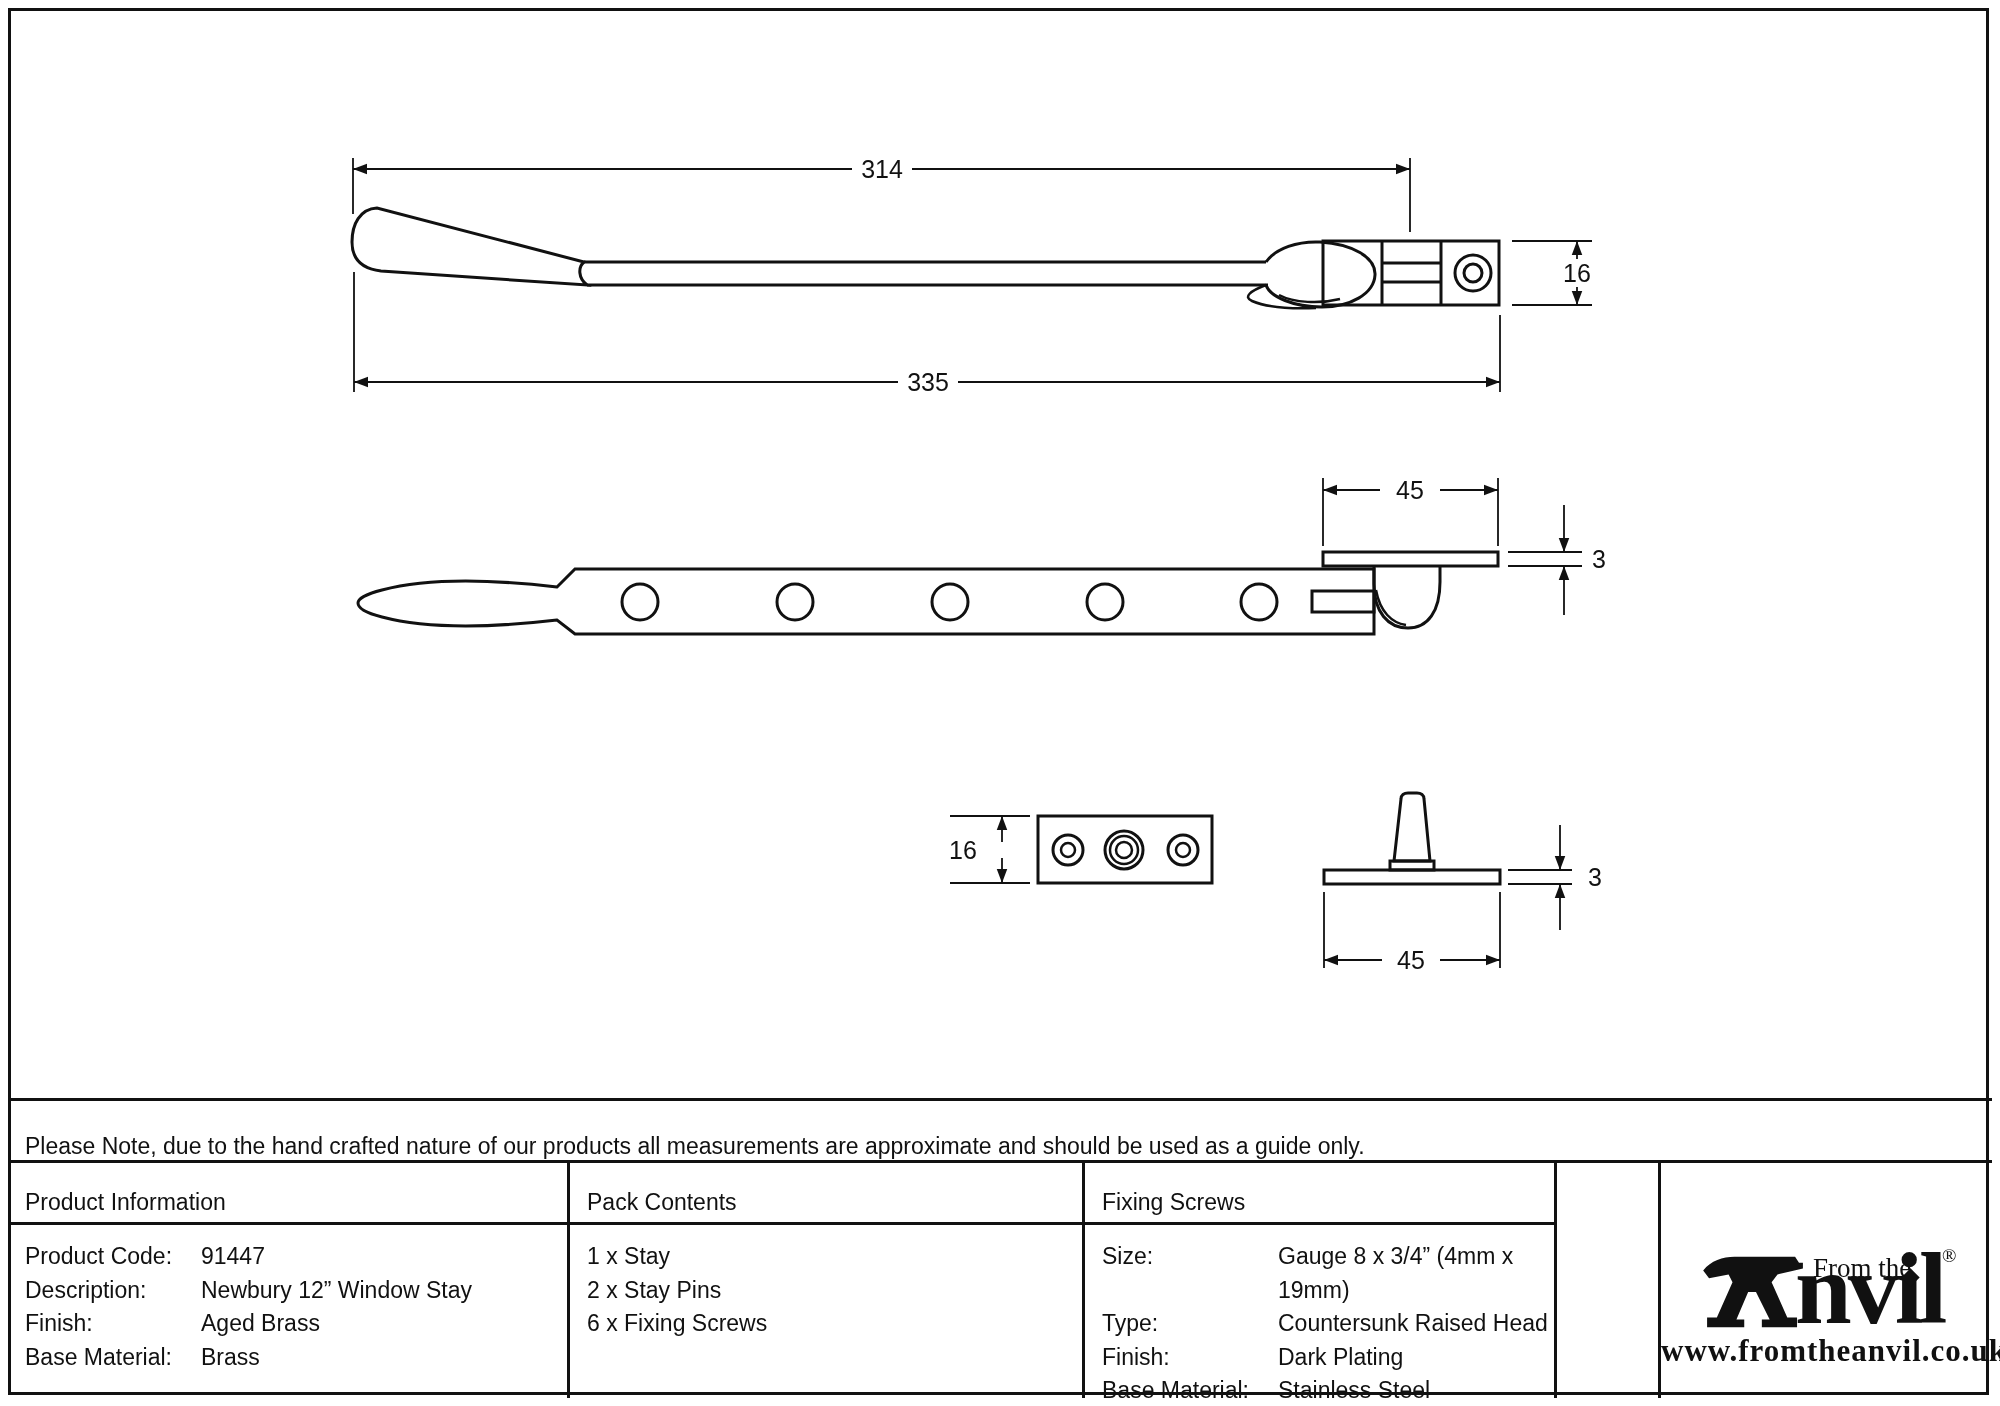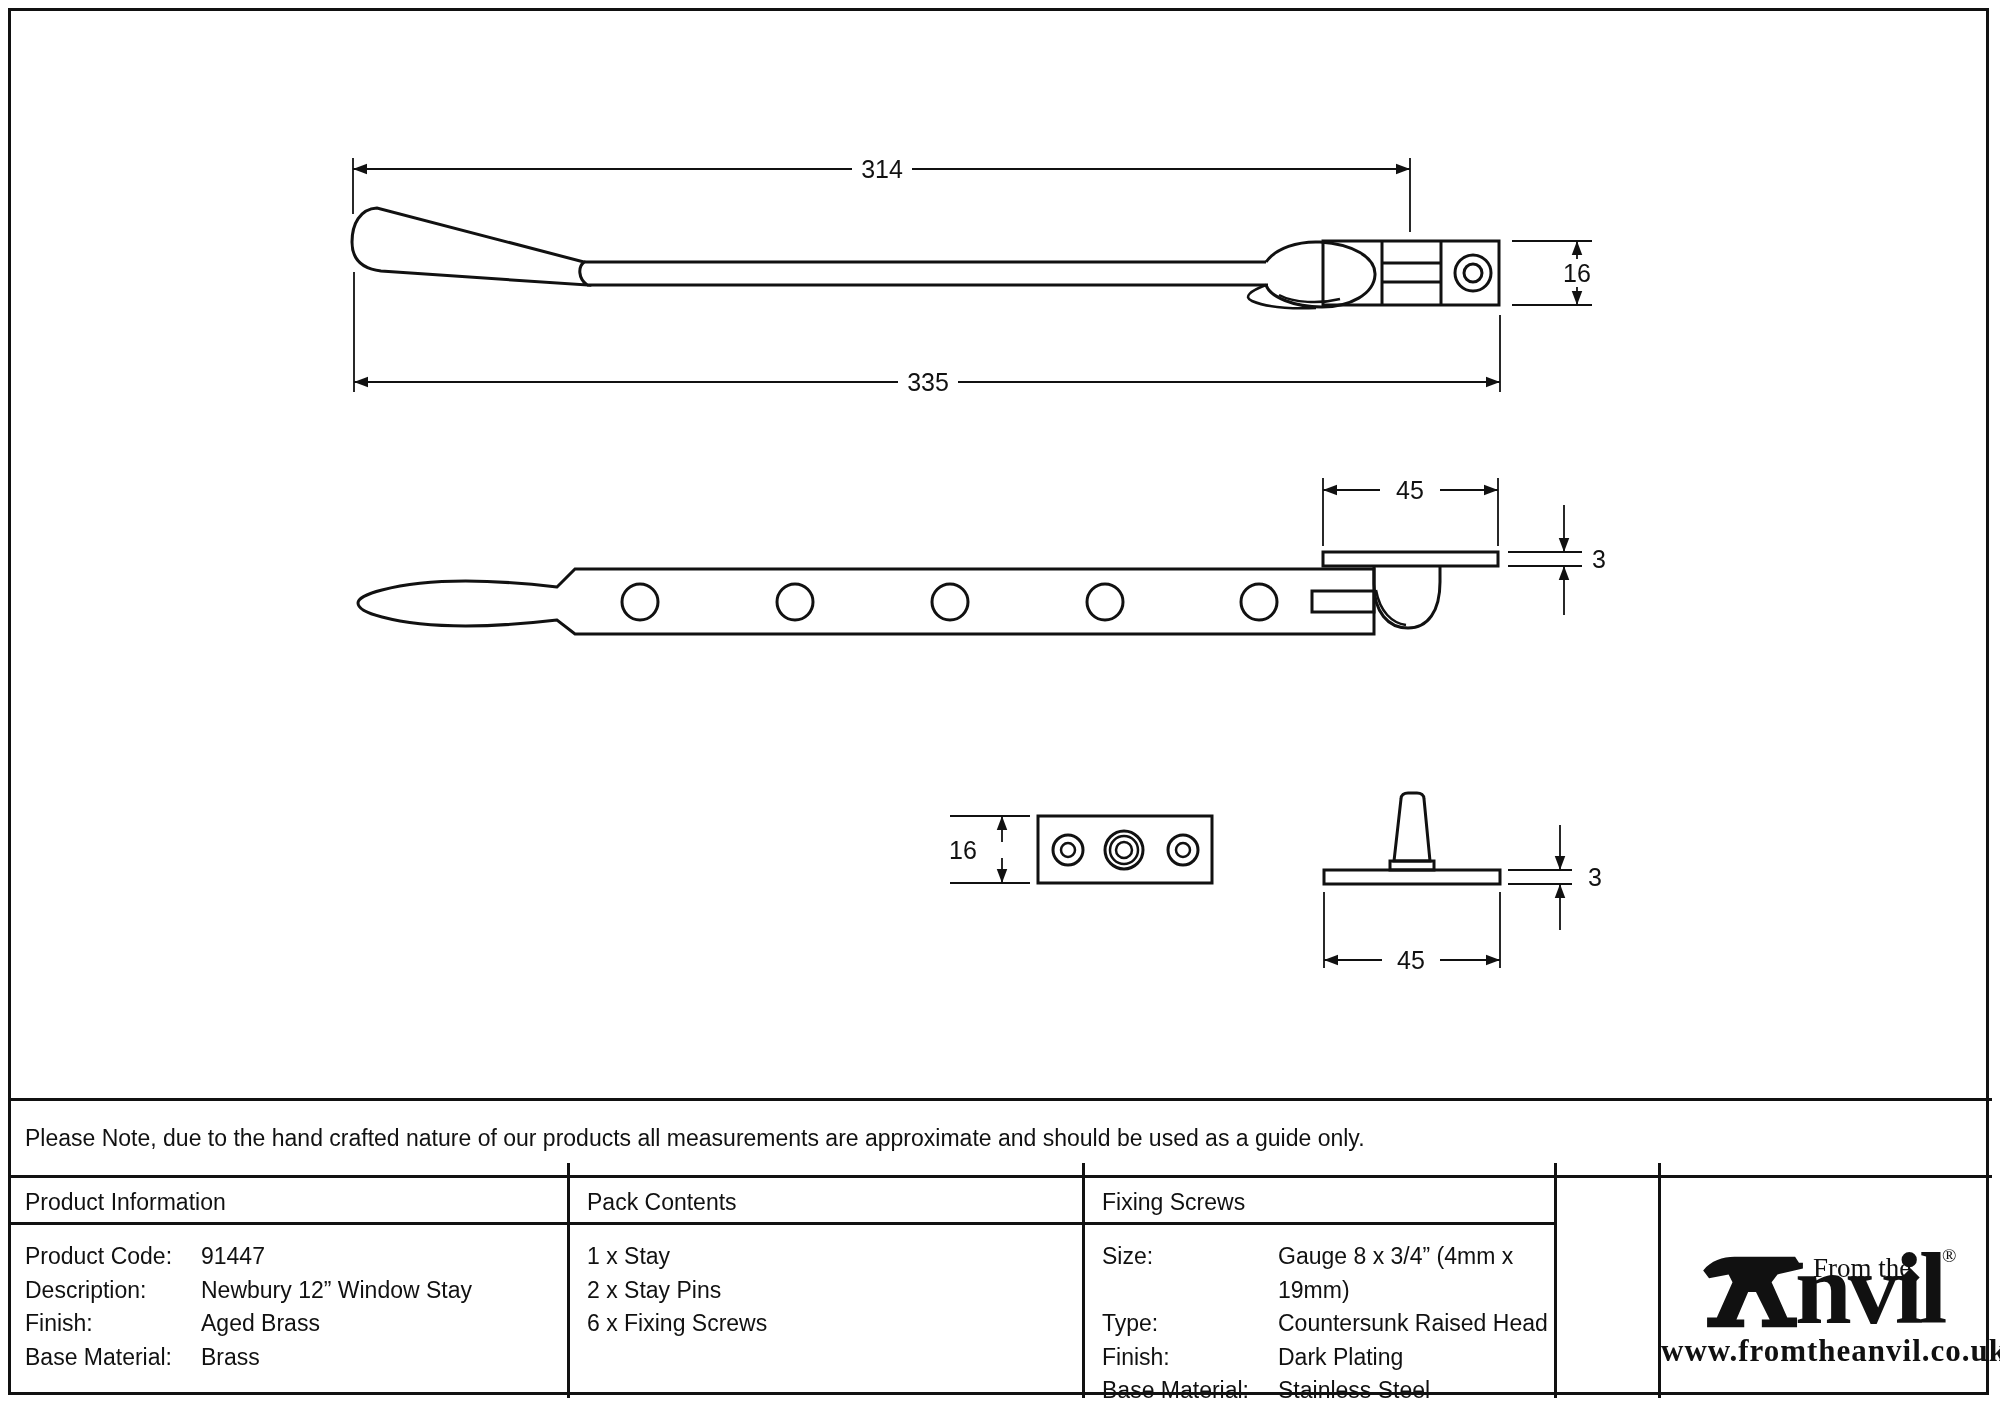--- a/index.html
+++ b/index.html
@@ -1,20 +1,20 @@
 <!DOCTYPE html>
 <html><head>
 <meta charset="utf-8">
 <style>
   html,body{margin:0;padding:0;background:#ffffff;}
   body{width:2000px;height:1406px;position:relative;font-family:"Liberation Sans",sans-serif;color:#111;}
   .page-border{position:absolute;left:8px;top:8px;width:1981px;height:1387px;border:3px solid #111;box-sizing:border-box;}
   svg text{font-family:"Liberation Sans",sans-serif;fill:#111;}
 
-  .note-bar{position:absolute;left:8px;top:1098px;width:1984px;height:80px;border-top:3px solid #111;border-bottom:3px solid #111;box-sizing:border-box;display:flex;align-items:center;}
+  .note-bar{position:absolute;left:8px;top:1098px;width:1984px;height:65px;border-top:3px solid #111;border-bottom:3px solid #111;box-sizing:border-box;display:flex;align-items:flex-end;}
   .note-bar span{padding-left:17px;font-size:23px;}
 
   .tcol{position:absolute;top:1163px;height:235px;box-sizing:border-box;}
   .col1{left:8px;width:562px;border-right:3px solid #111;}
   .col2{left:570px;width:515px;border-right:3px solid #111;}
   .col3{left:1085px;width:472px;border-right:3px solid #111;}
   .col-header{height:42px;border-bottom:3px solid #111;box-sizing:border-box;display:flex;align-items:center;padding-left:17px;font-size:23px;margin-top:20px;}
   .col-body{padding:15px 0 0 17px;font-size:23px;}
   .spec-row{display:flex;line-height:33.5px;gap:26px;}
   .spec-label{width:150px;flex:0 0 150px;}

